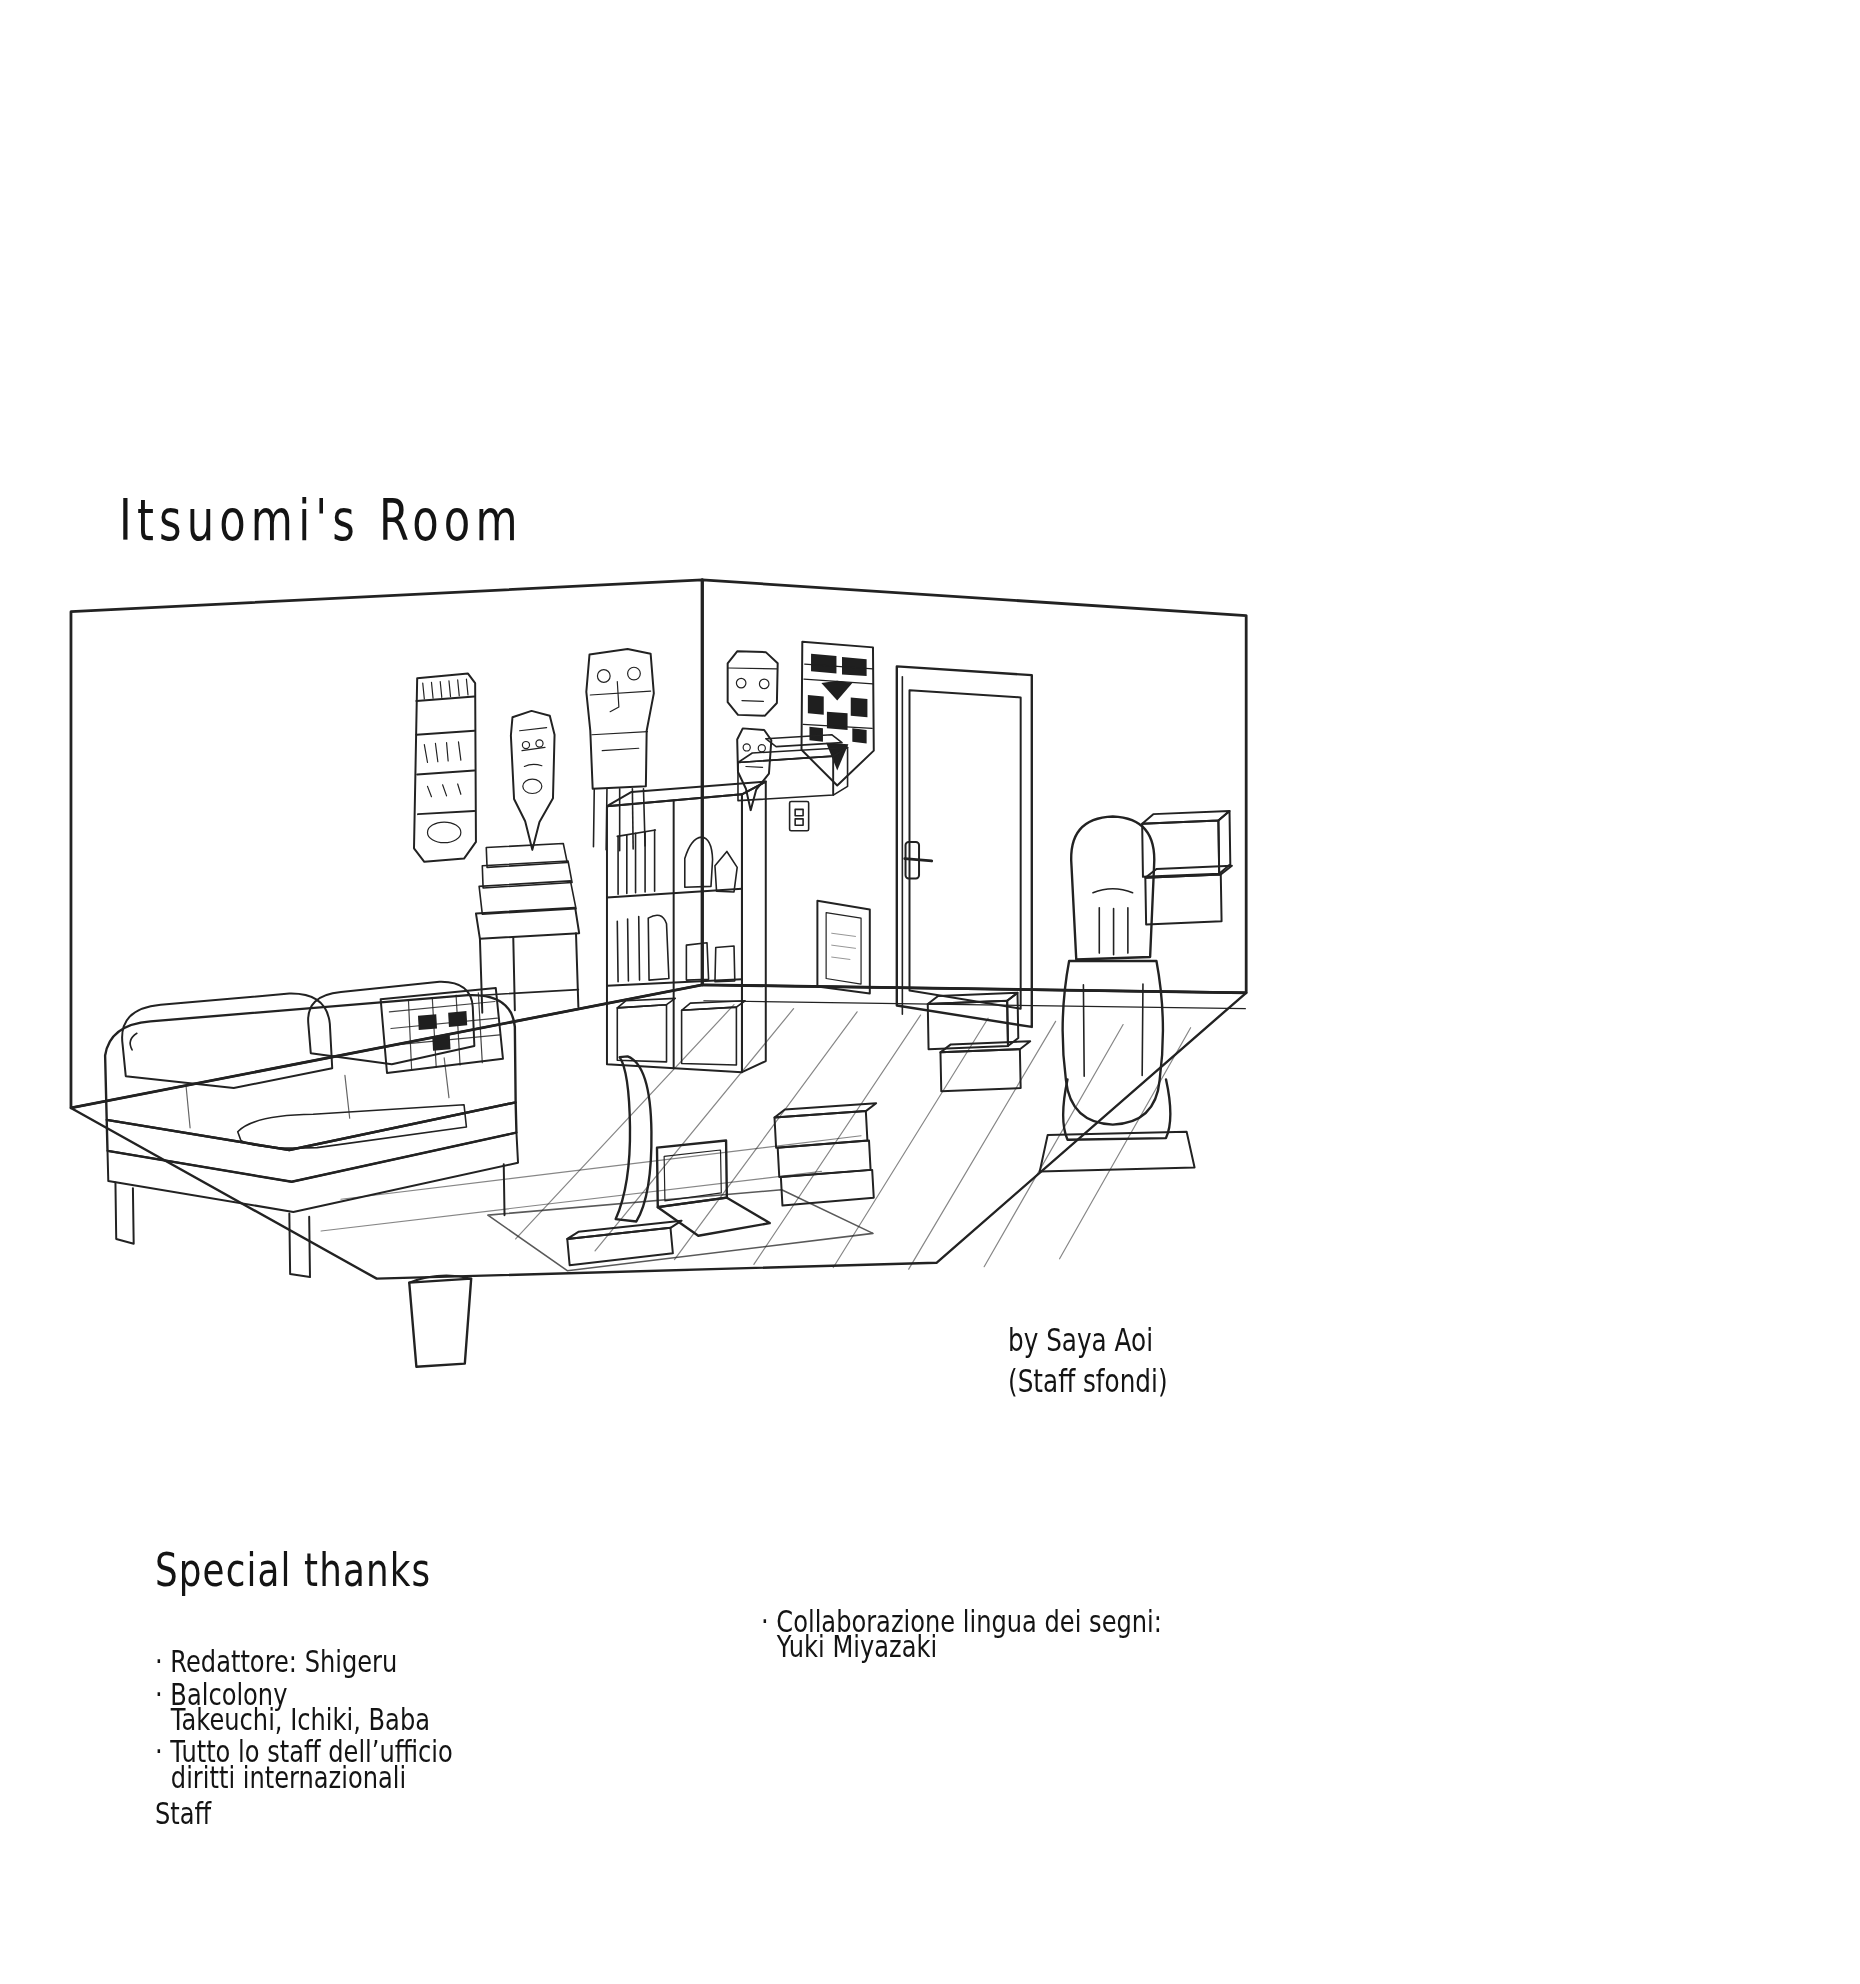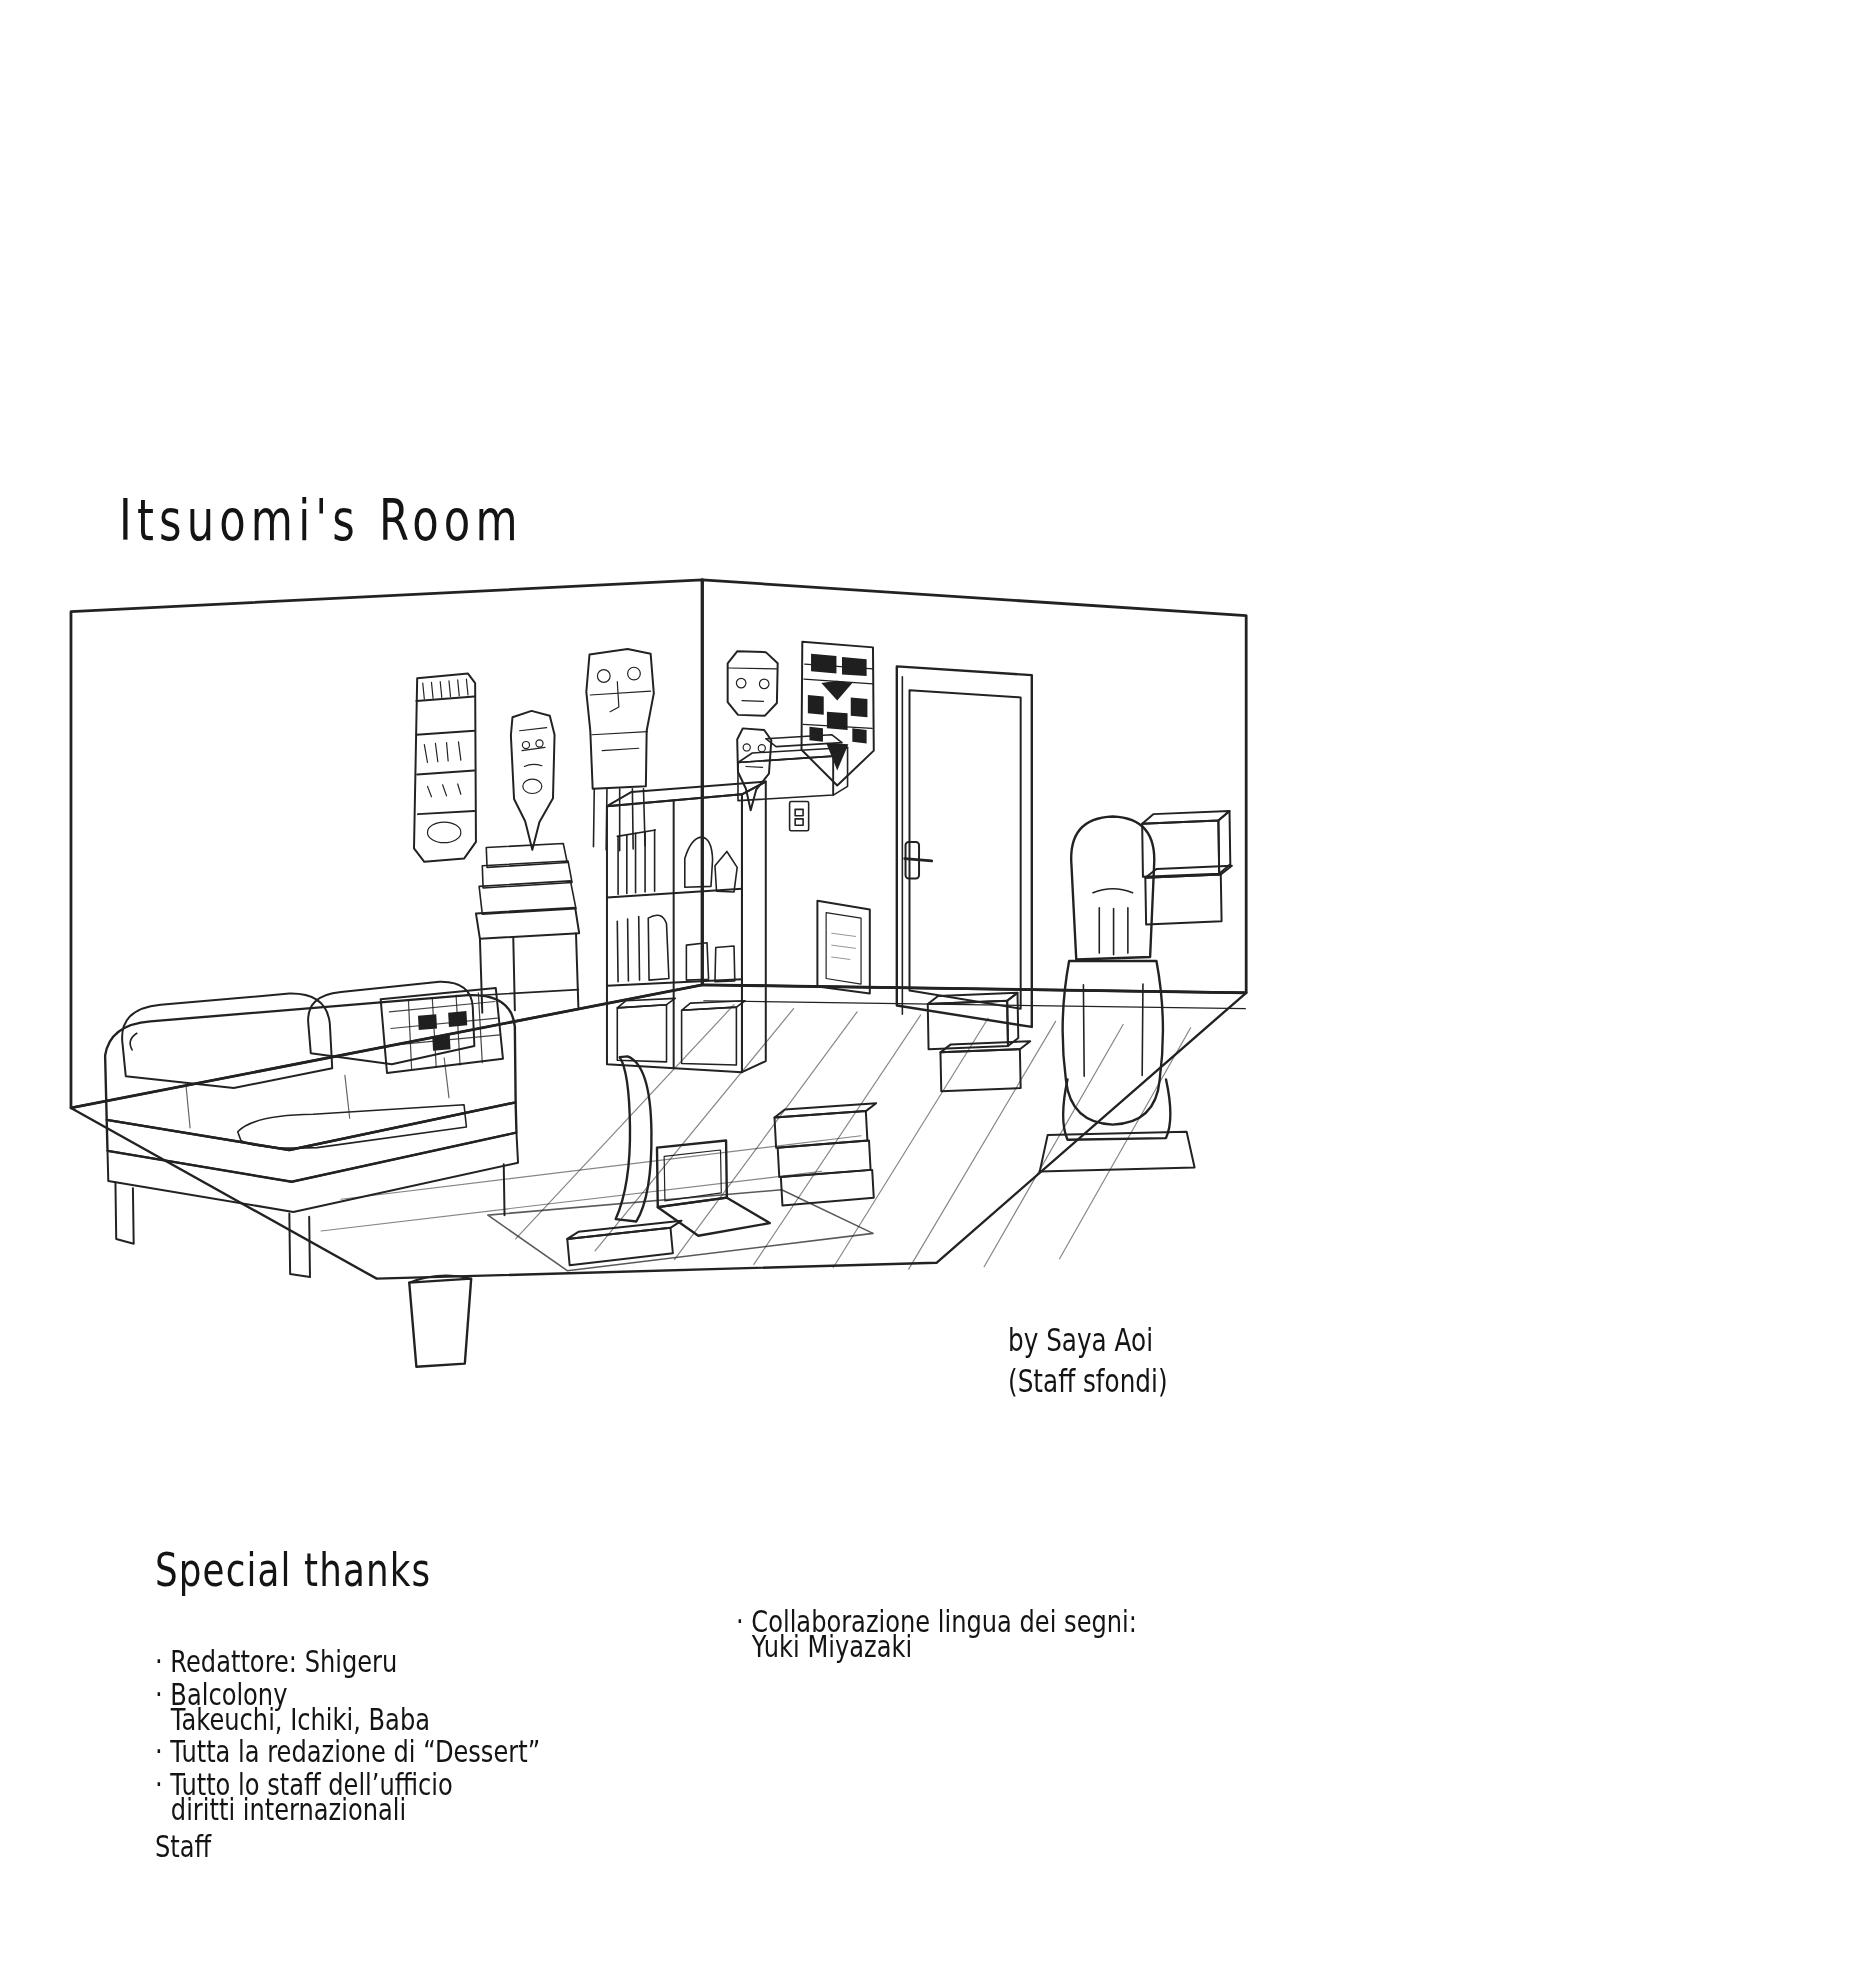--- a/index.html
+++ b/index.html
@@ -65,21 +65,21 @@
     margin-bottom:19px;
     white-space:nowrap;
   }
 
   #thanks-columns {
     position:relative;
     height:516px;
   }
   .thanks-col { position:absolute; top:0; }
   #thanks-col-left  { left:0px;    width:619px;margin-top:40px; }
-  #thanks-col-right { left:581px; width:873px; }
+  #thanks-col-right { left:606px; width:873px; }
 
   .thanks-item {
     display:block;
     font-size:25.4px;
     line-height:1.0;
     color:#141414;
     margin-bottom:7.1px;
     white-space:nowrap;
   }
   .thanks-line {
@@ -435,24 +435,20 @@
             <span>Redattore: Shigeru</span></span>
         </div>
 
         <div class="thanks-item">
           <span class="thanks-line bulleted"><span>·</span>
             <span>Balcolony</span></span>
           <span class="thanks-line cont">Takeuchi, Ichiki, Baba</span>
         </div>
 
 
-        <div class="thanks-item">
-          <span class="thanks-line bulleted"><span>·</span>
-            <span>Tutta la redazione di “Dessert”</span></span>
-        </div>
 
         <div class="thanks-item">
           <span class="thanks-line bulleted"><span>·</span>
             <span>Tutto lo staff dell’ufficio</span></span>
           <span class="thanks-line cont">diritti internazionali</span>
         </div>
 
         <div class="sub-heading">Staff</div>
 
 

